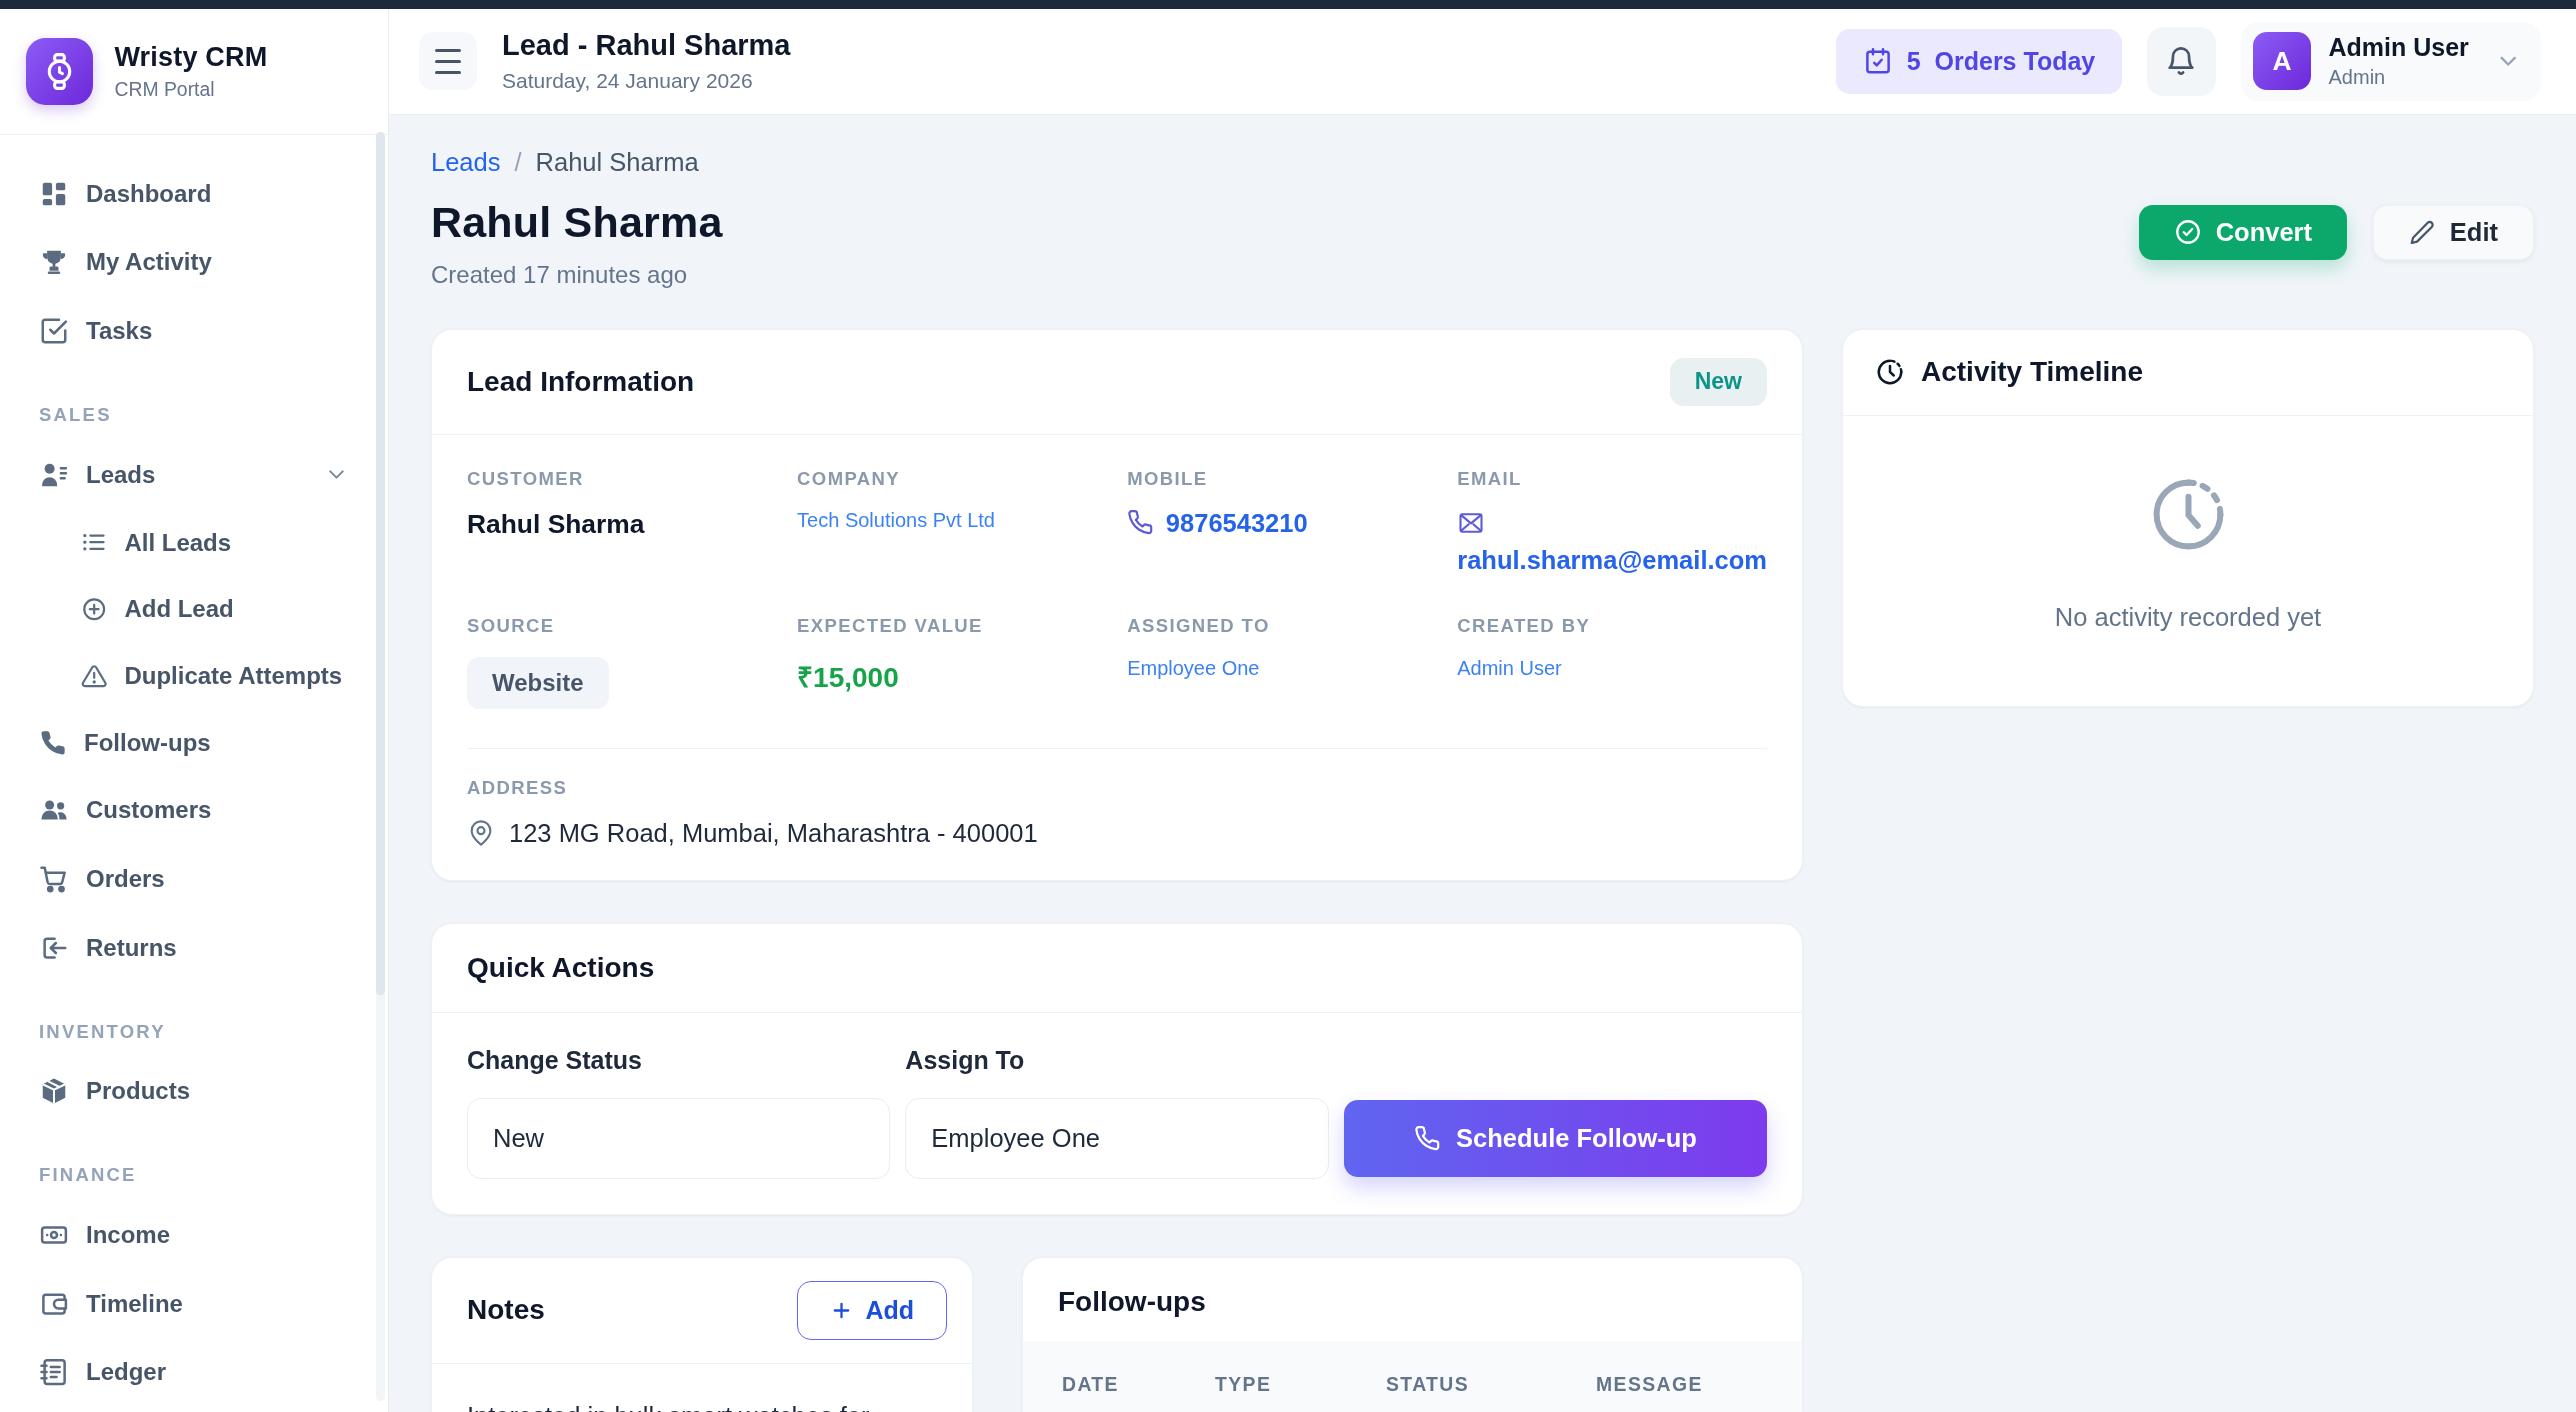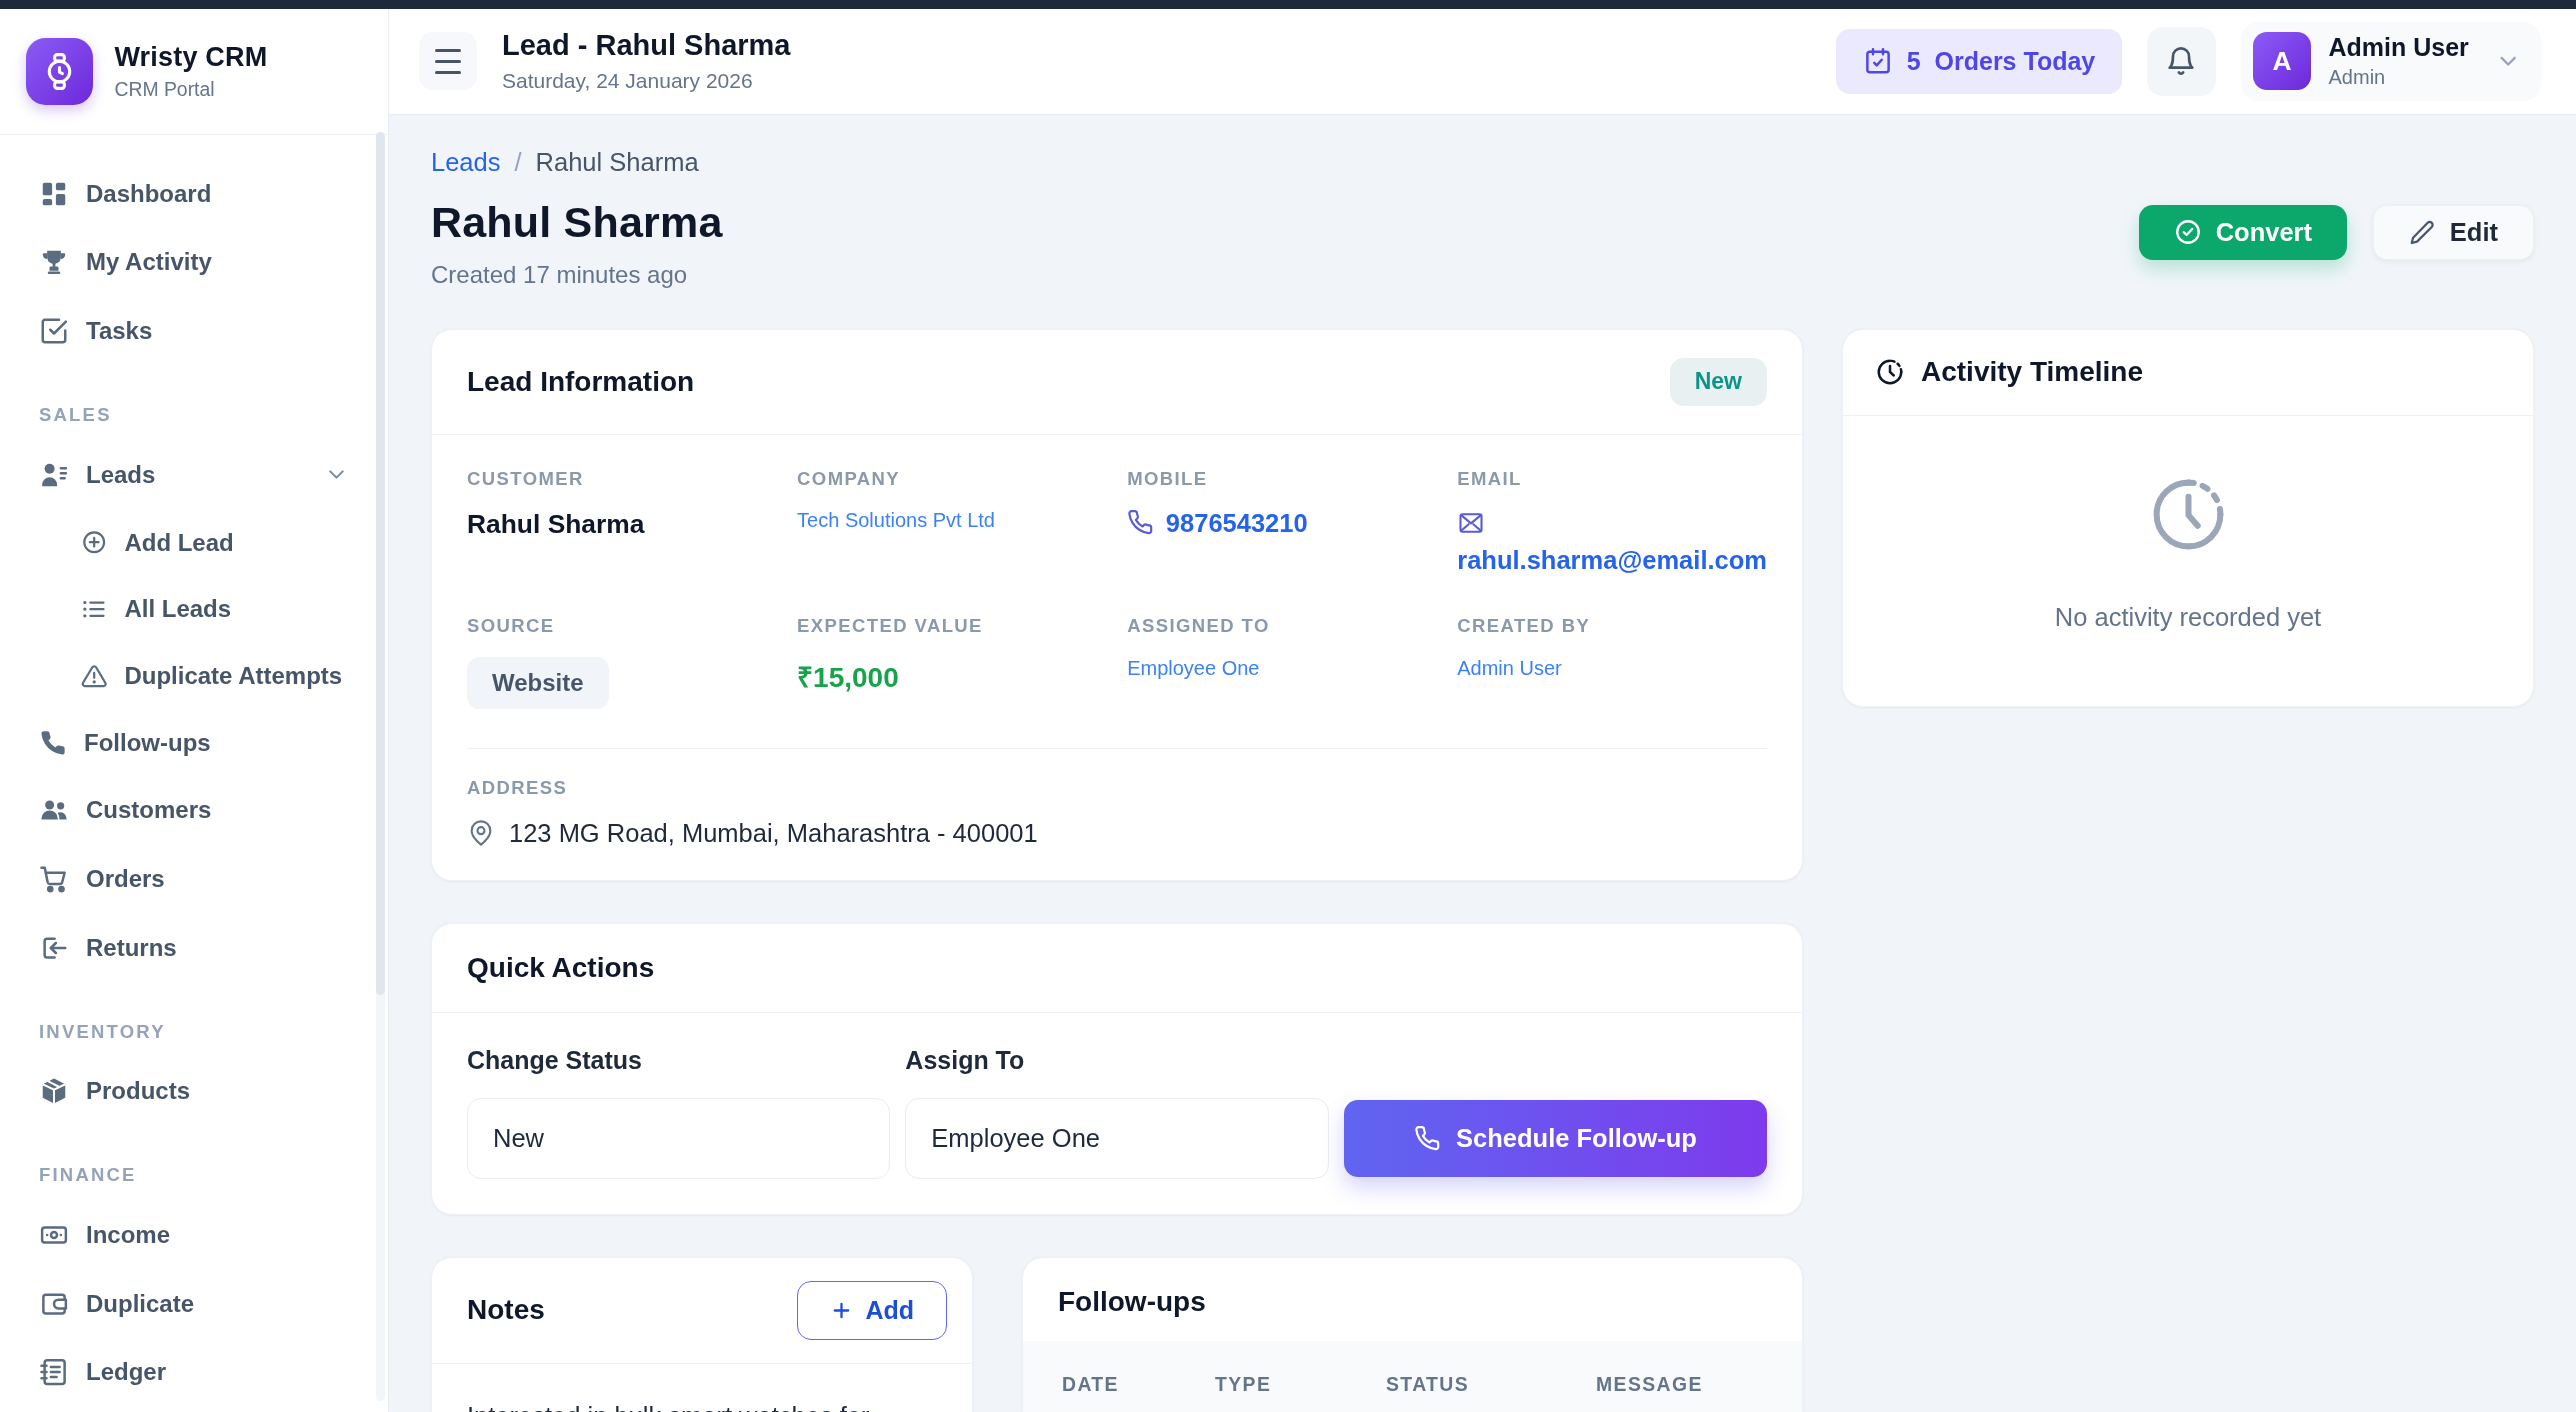--- a/index.html
+++ b/index.html
@@ -167,34 +167,34 @@
         <span class="ic" style="color:#7b8a9d">
             <svg width="25" height="25" viewBox="0 0 24 24" fill="none" stroke="currentColor" stroke-width="2" stroke-linecap="round" stroke-linejoin="round">
               <path d="m6 9 6 6 6-6"></path>
             </svg>
           </span>
       </div>
 
       <div class="nav-item nav-sub">
         <span class="ic">
             <svg width="26.4" height="26.4" viewBox="0 0 24 24" fill="none" stroke="currentColor" stroke-width="2" stroke-linecap="round">
+              <path d="M8.5 6h12M8.5 12h12M8.5 18h12"></path>
+              <path d="M3.5 6h.01M3.5 12h.01M3.5 18h.01" stroke-width="3"></path>
+            </svg>
+          </span>
+        <span>All Leads</span>
+      </div>
+      <div class="nav-item nav-sub">
+        <span class="ic">
+            <svg width="26.4" height="26.4" viewBox="0 0 24 24" fill="none" stroke="currentColor" stroke-width="2" stroke-linecap="round">
               <circle cx="12" cy="12" r="9"></circle>
               <path d="M12 8v8M8 12h8"></path>
             </svg>
           </span>
         <span>Add Lead</span>
-      </div>
-      <div class="nav-item nav-sub">
-        <span class="ic">
-            <svg width="26.4" height="26.4" viewBox="0 0 24 24" fill="none" stroke="currentColor" stroke-width="2" stroke-linecap="round">
-              <path d="M8.5 6h12M8.5 12h12M8.5 18h12"></path>
-              <path d="M3.5 6h.01M3.5 12h.01M3.5 18h.01" stroke-width="3"></path>
-            </svg>
-          </span>
-        <span>All Leads</span>
       </div>
       <div class="nav-item nav-sub">
         <span class="ic">
             <svg width="26.4" height="26.4" viewBox="0 0 24 24" fill="none" stroke="currentColor" stroke-width="2" stroke-linecap="round" stroke-linejoin="round">
               <path d="M10.3 3.9 1.9 18a2 2 0 0 0 1.7 3h16.8a2 2 0 0 0 1.7-3L13.7 3.9a2 2 0 0 0-3.4 0z"></path>
               <path d="M12 9v4.5"></path>
               <path d="M12 17.2h.01" stroke-width="3"></path>
             </svg>
           </span>
         <span>Duplicate Attempts</span>
@@ -268,21 +268,21 @@
           </span>
         <span>Income</span>
       </div>
       <div class="nav-item">
         <span class="ic">
             <svg width="30" height="30" viewBox="0 0 24 24" fill="none" stroke="currentColor" stroke-width="2" stroke-linecap="round" stroke-linejoin="round">
               <path d="M20.5 8.5v-2a2 2 0 0 0-2-2h-13a2 2 0 0 0-2 2v11a2 2 0 0 0 2 2h13a2 2 0 0 0 2-2v-2"></path>
               <path d="M21.5 8.5h-6a2.5 2.5 0 0 0 0 7h6z"></path>
             </svg>
           </span>
-        <span>Duplicate</span>
+        <span>Timeline</span>
       </div>
       <div class="nav-item">
         <span class="ic">
             <svg width="30" height="30" viewBox="0 0 24 24" fill="none" stroke="currentColor" stroke-width="2" stroke-linecap="round">
               <rect x="4.5" y="2.5" width="16" height="19" rx="2"></rect>
               <path d="M2 7h4M2 12h4M2 17h4"></path>
               <path d="M9.5 8h7M9.5 12h7M9.5 16h4.5"></path>
             </svg>
           </span>
         <span>Ledger</span>

